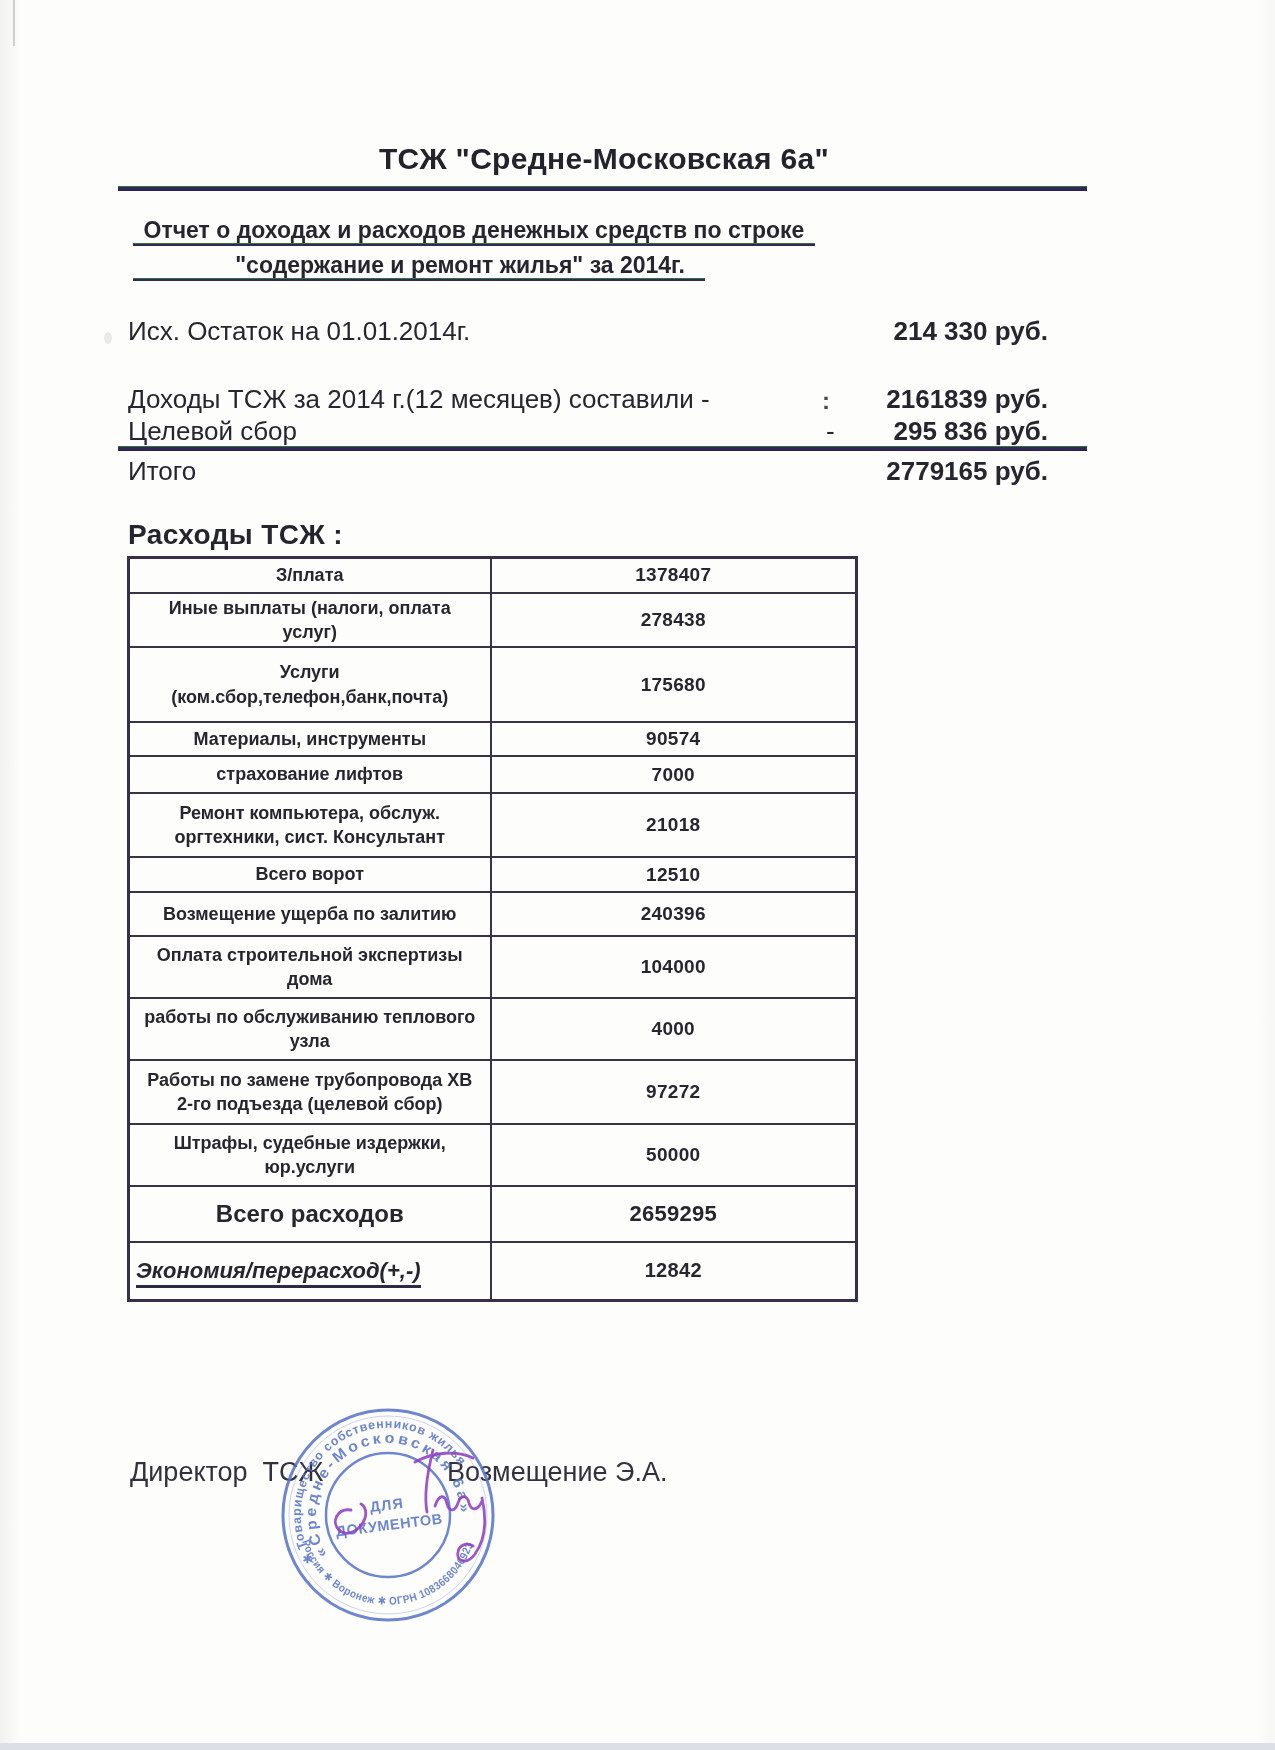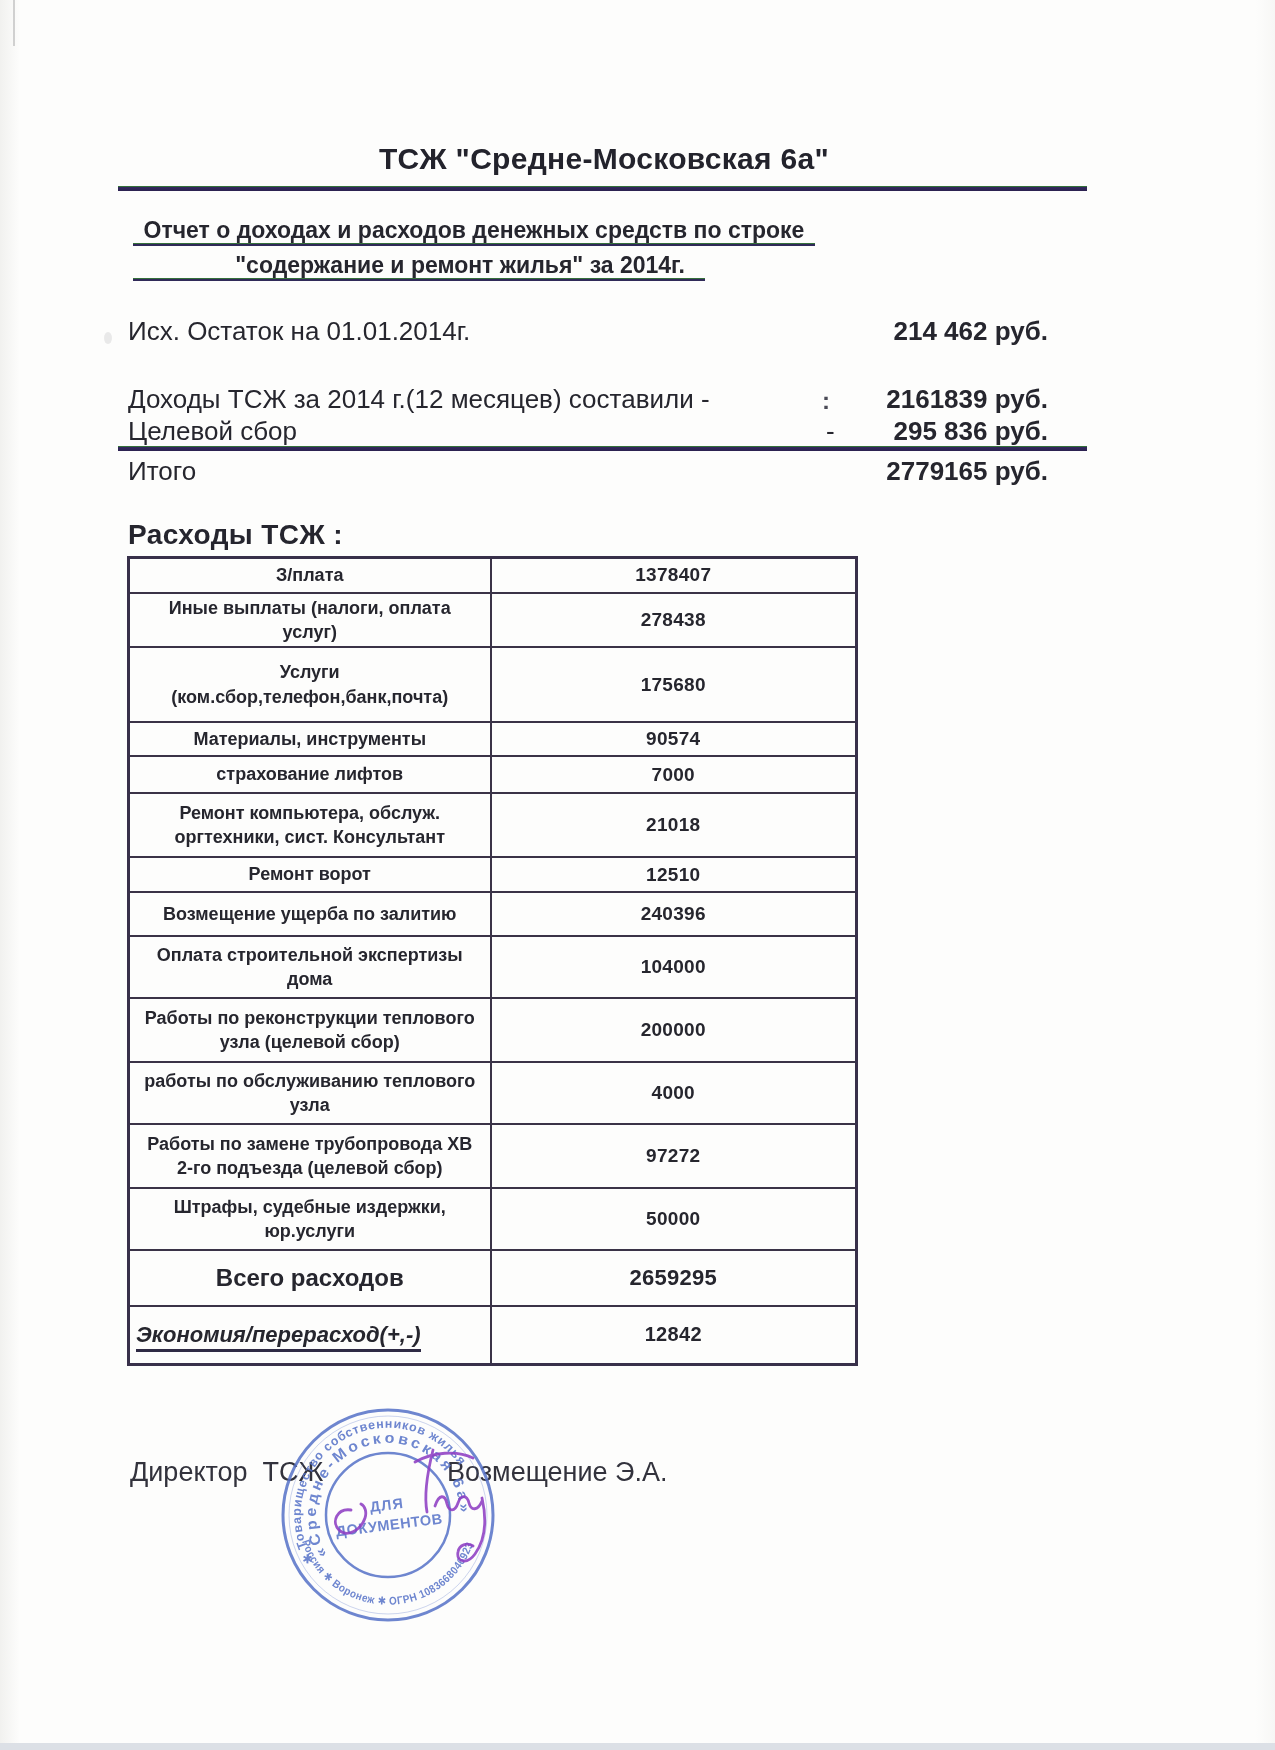--- a/index.html
+++ b/index.html
@@ -64,21 +64,21 @@
   <div class="abs doc-title">ТСЖ "Средне-Московская 6а"</div>
   <div class="abs rule-thick" style="left:118px;top:186px;width:969px;"></div>
 
   <div class="abs subtitle1">Отчет о доходах и расходов денежных средств по строке</div>
   <div class="abs rule-thin" style="left:133px;top:243px;width:682px;"></div>
 
   <div class="abs subtitle2">"содержание и ремонт жилья" за 2014г.</div>
   <div class="abs rule-thin" style="left:133px;top:278px;width:572px;"></div>
 
   <div class="abs sum-label" style="left:128px;top:316px;">Исх. Остаток на 01.01.2014г.</div>
-  <div class="abs sum-value" style="right:227px;top:316px;">214 462 руб.</div>
+  <div class="abs sum-value" style="right:227px;top:316px;">214 330 руб.</div>
 
   <div class="abs sum-label" style="left:128px;top:384px;">Доходы ТСЖ за 2014 г.(12 месяцев) составили -</div>
   <div class="abs artifact" style="left:822px;top:387px;">:</div>
   <div class="abs sum-value" style="right:227px;top:384px;">2161839 руб.</div>
 
   <div class="abs sum-label" style="left:128px;top:416px;">Целевой сбор</div>
   <div class="abs sum-label" style="left:826px;top:416px;">-</div>
   <div class="abs sum-value" style="right:227px;top:416px;">295 836 руб.</div>
 
   <div class="abs rule-thick" style="left:118px;top:446px;width:969px;"></div>
@@ -112,34 +112,30 @@
         </tr>
         <tr style="height: 37px;">
           <td class="c-label">страхование лифтов</td>
           <td class="c-value">7000</td>
         </tr>
         <tr style="height: 64px;">
           <td class="c-label">Ремонт компьютера, обслуж.<br>оргтехники, сист. Консультант</td>
           <td class="c-value">21018</td>
         </tr>
         <tr style="height: 35px;">
-          <td class="c-label">Ремонт ворот</td>
+          <td class="c-label">Всего ворот</td>
           <td class="c-value">12510</td>
         </tr>
         <tr style="height: 44px;">
           <td class="c-label">Возмещение ущерба по залитию</td>
           <td class="c-value">240396</td>
         </tr>
         <tr style="height: 62px;">
           <td class="c-label">Оплата  строительной экспертизы<br>дома</td>
           <td class="c-value">104000</td>
-        </tr>
-        <tr style="height: 64px;">
-          <td class="c-label">Работы по реконструкции теплового<br>узла (целевой сбор)</td>
-          <td class="c-value">200000</td>
         </tr>
         <tr style="height: 62px;">
           <td class="c-label">работы по обслуживанию теплового<br>узла</td>
           <td class="c-value">4000</td>
         </tr>
         <tr style="height: 64px;">
           <td class="c-label">Работы по замене трубопровода ХВ<br>2-го подъезда (целевой сбор)</td>
           <td class="c-value">97272</td>
         </tr>
         <tr style="height: 62px;">

